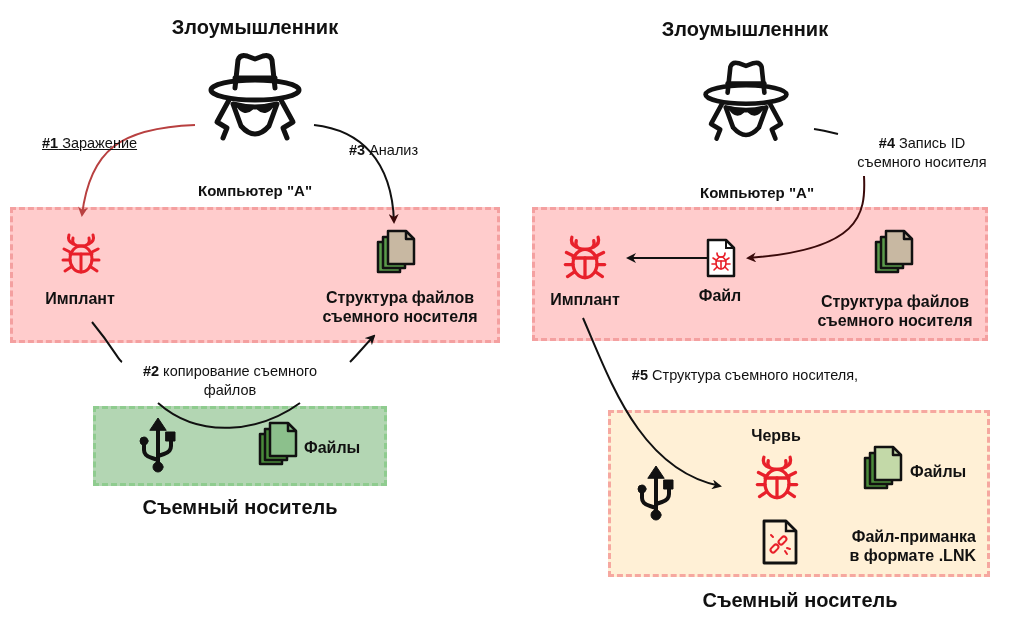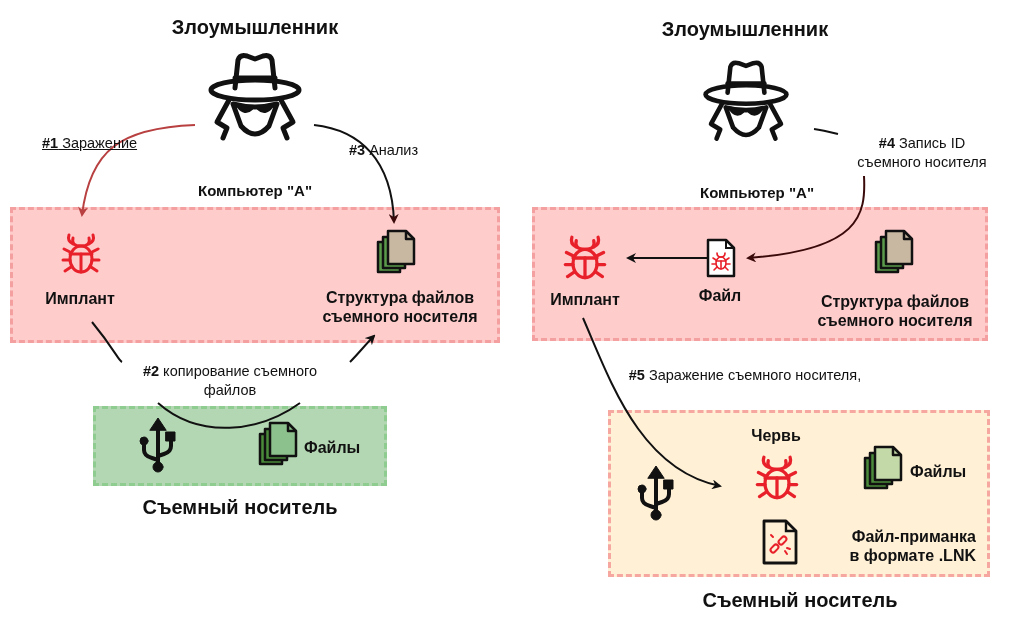--- a/index.html
+++ b/index.html
@@ -201,21 +201,21 @@
     <path d="M14,3 L32,3 L40,11 L40,36 L14,36 Z" fill="#c8b8a2"></path>
     <path d="M32,3 L32,11 L40,11" fill="none"></path>
   </g>
 </svg>
 <div class="abs lbl" style="left:800px; top:292px; width:190px;">
   <div>Структура файлов</div>
   <div>съемного носителя</div>
 </div>
 
 <div class="abs step" style="left:600px; top:366px; width:290px; text-align:center;">
-  <div><b>#5</b><span> Заражение съемного носителя,</span></div>
+  <div><b>#5</b><span> Структура съемного носителя,</span></div>
 </div>
 
 <svg class="icon" style="left:636px; top:464px;" width="40" height="58" viewBox="0 0 40 58">
   <g fill="#111" stroke="#111" stroke-width="4" stroke-linecap="round" stroke-linejoin="round">
     <path d="M20,14 L20,50" fill="none"></path>
     <path d="M12,14 L20,2 L28,14 Z" stroke-width="1"></path>
     <path d="M6,26 L6,34 Q6,40 14,42 L20,44" fill="none"></path>
     <path d="M33,22 L33,30 Q33,36 26,38 L20,40" fill="none"></path>
     <circle cx="6" cy="25" r="4" stroke-width="1"></circle>
     <rect x="28" y="16" width="9" height="9" stroke-width="1"></rect>

